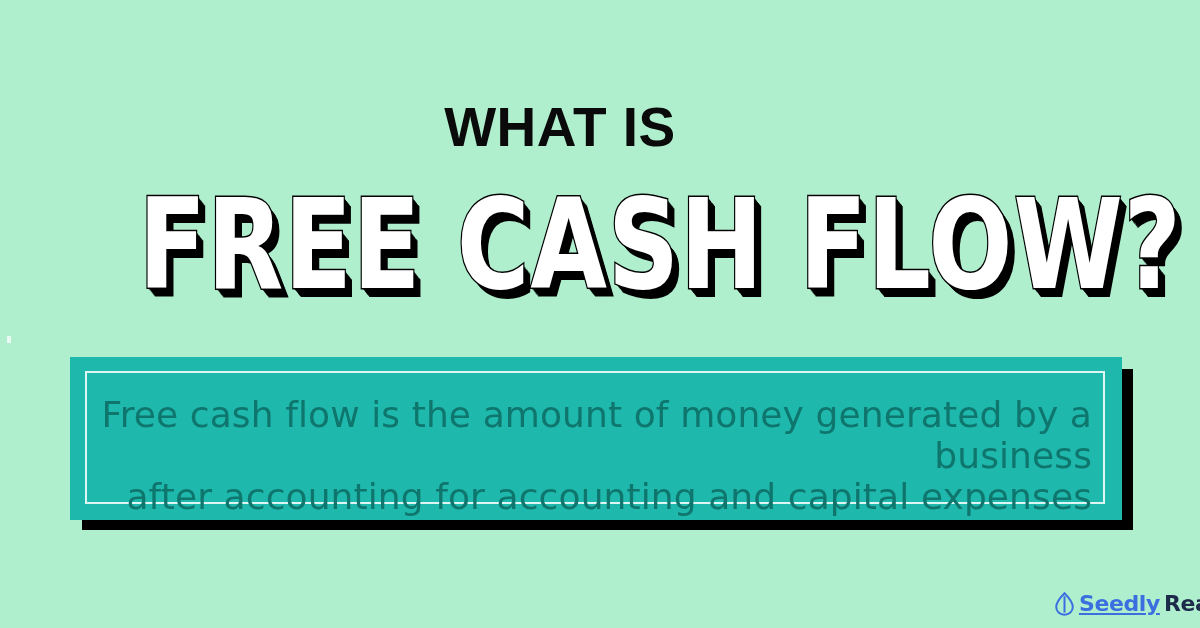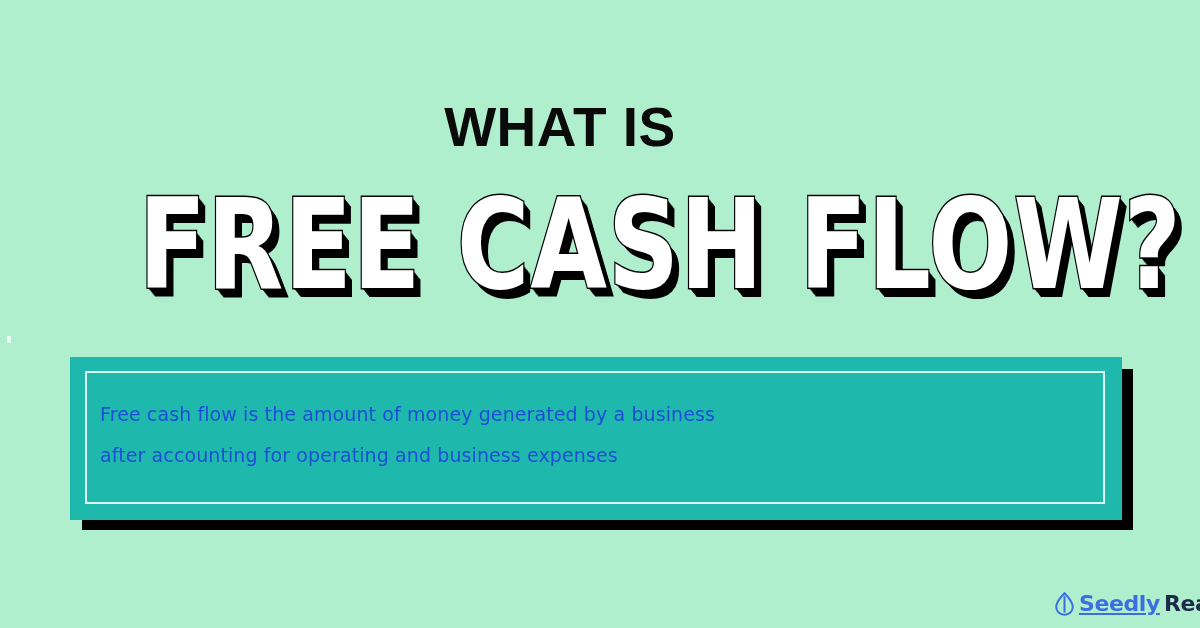--- a/index.html
+++ b/index.html
@@ -106,26 +106,26 @@
     height: 133px;
     border: 2px solid rgba(255,255,255,0.85);
     box-sizing: border-box;
     pointer-events: none;
   }
   .card-text {
     position: absolute;
     left: 100px;
     top: 394px;
     width: 992px;
-    text-align: left;
+    text-align: right;
     font-family: "DejaVu Sans", sans-serif;
     font-weight: 400;
-    font-size: 19px;
+    font-size: 36px;
     line-height: 41px;
-    color: #1d4ed8;
+    color: #0f766e;
     letter-spacing: 0.1px;
   }
   .card-text .line {
     display: block;
   }
 
   
   .logo {
     position: absolute;
     left: 1055px;
@@ -164,21 +164,21 @@
   <div class="headline-wrap">
     <span class="headline">FREE CASH FLOW?</span>
   </div>
 
   <div class="card-shadow"></div>
   <div class="card"></div>
   <div class="card-inner-border"></div>
 
   <div class="card-text">
     <span class="line">Free cash flow is the amount of money generated by a business</span>
-    <span class="line">after accounting for operating and business expenses</span>
+    <span class="line">after accounting for accounting and capital expenses</span>
   </div>
 
   <div class="logo">
     <svg class="logo-mark" viewBox="0 0 19 24" aria-hidden="true">
       <path d="M9.5 1.2 C 3.6 7.2 1.2 11.2 1.2 14.8 C 1.2 19.6 4.9 22.8 9.5 22.8 C 14.1 22.8 17.8 19.6 17.8 14.8 C 17.8 11.2 15.4 7.2 9.5 1.2 Z" fill="none" stroke="#3b6fe0" stroke-width="2"></path>
       <line x1="9.5" y1="4.2" x2="9.5" y2="20.6" stroke="#3b6fe0" stroke-width="2"></line>
     </svg>
     <span class="logo-text">
       <span class="logo-seedly">Seedly</span><span class="logo-reads">Reads</span>
     </span>

